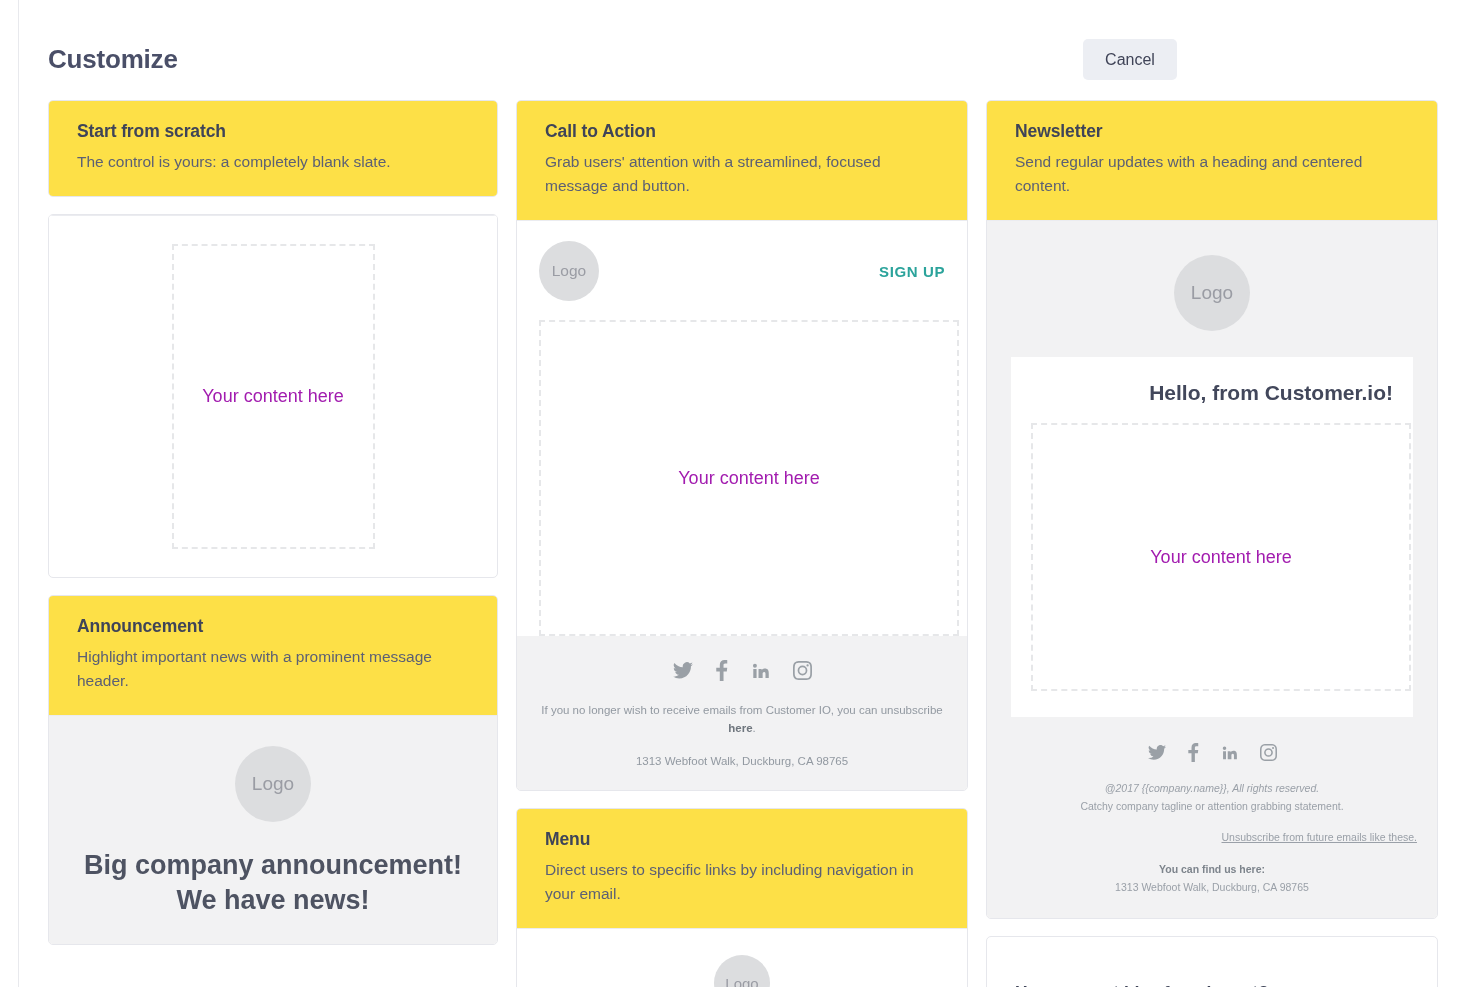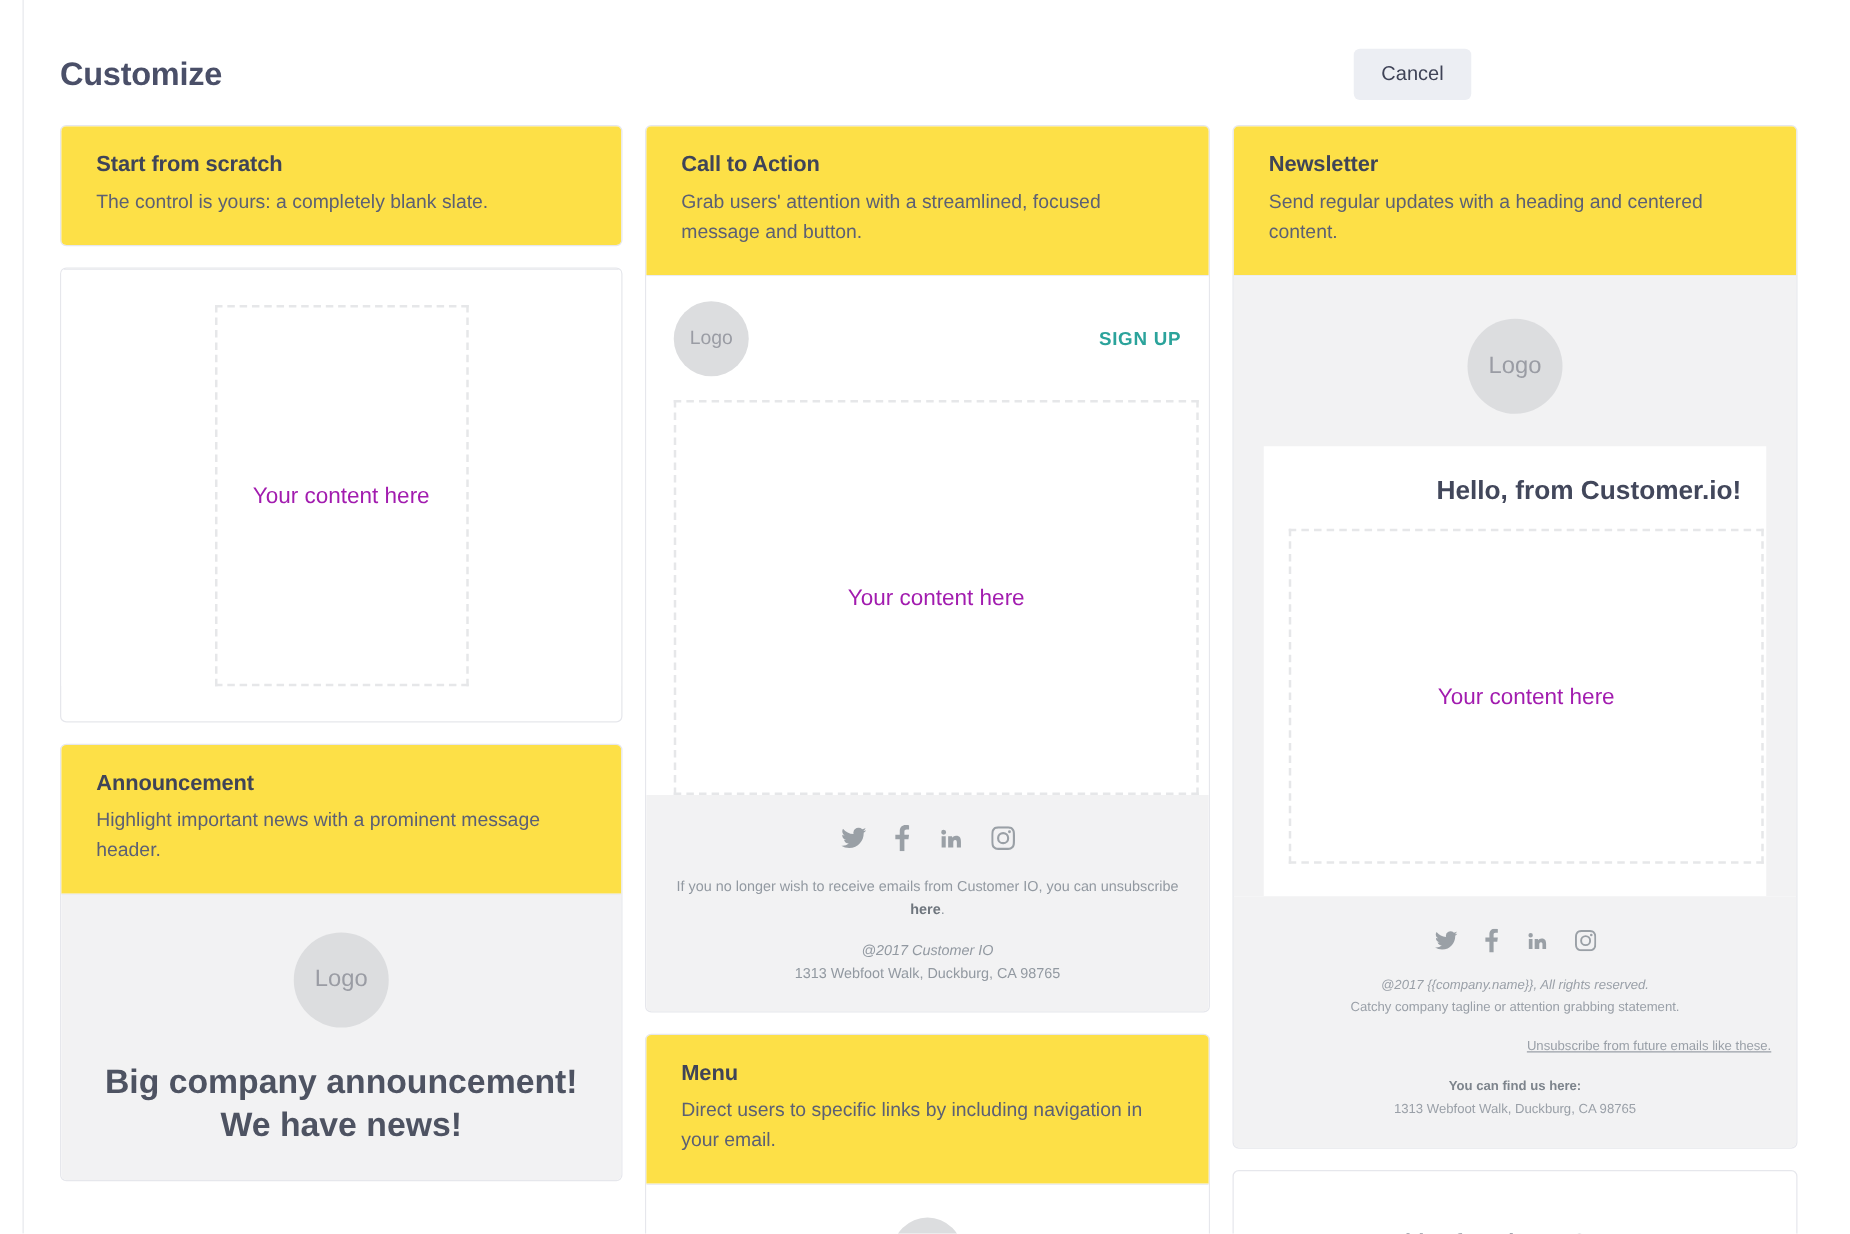--- a/index.html
+++ b/index.html
@@ -318,21 +318,20 @@
               <span>
                 <svg width="19" height="19" viewBox="0 0 24 24">
                     <path d="M12 2.16c3.2 0 3.58.01 4.85.07 1.17.05 1.8.25 2.23.41.56.22.96.48 1.38.9.42.42.68.82.9 1.38.16.42.36 1.06.41 2.23.06 1.27.07 1.65.07 4.85s-.01 3.58-.07 4.85c-.05 1.17-.25 1.8-.41 2.23-.22.56-.48.96-.9 1.38-.42.42-.82.68-1.38.9-.42.16-1.06.36-2.23.41-1.27.06-1.65.07-4.85.07s-3.58-.01-4.85-.07c-1.17-.05-1.8-.25-2.23-.41a3.72 3.72 0 0 1-1.38-.9 3.72 3.72 0 0 1-.9-1.38c-.16-.42-.36-1.06-.41-2.23C2.17 15.58 2.16 15.2 2.16 12s.01-3.58.07-4.85c.05-1.17.25-1.8.41-2.23.22-.56.48-.96.9-1.38.42-.42.82-.68 1.38-.9.42-.16 1.06-.36 2.23-.41C8.42 2.17 8.8 2.16 12 2.16M12 0C8.74 0 8.33.01 7.05.07 5.78.13 4.9.33 4.15.63a5.9 5.9 0 0 0-2.13 1.39A5.9 5.9 0 0 0 .63 4.15C.33 4.9.13 5.78.07 7.05.01 8.33 0 8.74 0 12s.01 3.67.07 4.95c.06 1.27.26 2.15.56 2.9a5.9 5.9 0 0 0 1.39 2.13 5.9 5.9 0 0 0 2.13 1.39c.75.3 1.63.5 2.9.56C8.33 23.99 8.74 24 12 24s3.67-.01 4.95-.07c1.27-.06 2.15-.26 2.9-.56a5.9 5.9 0 0 0 2.13-1.39 5.9 5.9 0 0 0 1.39-2.13c.3-.75.5-1.63.56-2.9.06-1.28.07-1.69.07-4.95s-.01-3.67-.07-4.95c-.06-1.27-.26-2.15-.56-2.9a5.9 5.9 0 0 0-1.39-2.13A5.9 5.9 0 0 0 19.85.63c-.75-.3-1.63-.5-2.9-.56C15.67.01 15.26 0 12 0z"></path>
                     <path d="M12 5.84a6.16 6.16 0 1 0 0 12.32 6.16 6.16 0 0 0 0-12.32zm0 10.16a4 4 0 1 1 0-8 4 4 0 0 1 0 8z"></path>
                     <circle cx="18.41" cy="5.59" r="1.44"></circle>
                   </svg>
               </span>
             </div>
             <div class="foot-line"><span>If you no longer wish to receive emails from Customer IO, you can unsubscribe </span><b>here</b><span>.</span></div>
             <div class="foot-spacer"></div>
-            <div class="foot-line foot-italic">@2017 Customer IO</div>
             <div class="foot-line">1313 Webfoot Walk, Duckburg, CA 98765</div>
           </div>
         </div>
       </div>
 
       <div class="card">
         <div class="card-head">
           <div class="card-title">Menu</div>
           <div class="card-desc">Direct users to specific links by including navigation in your email.</div>
         </div>

